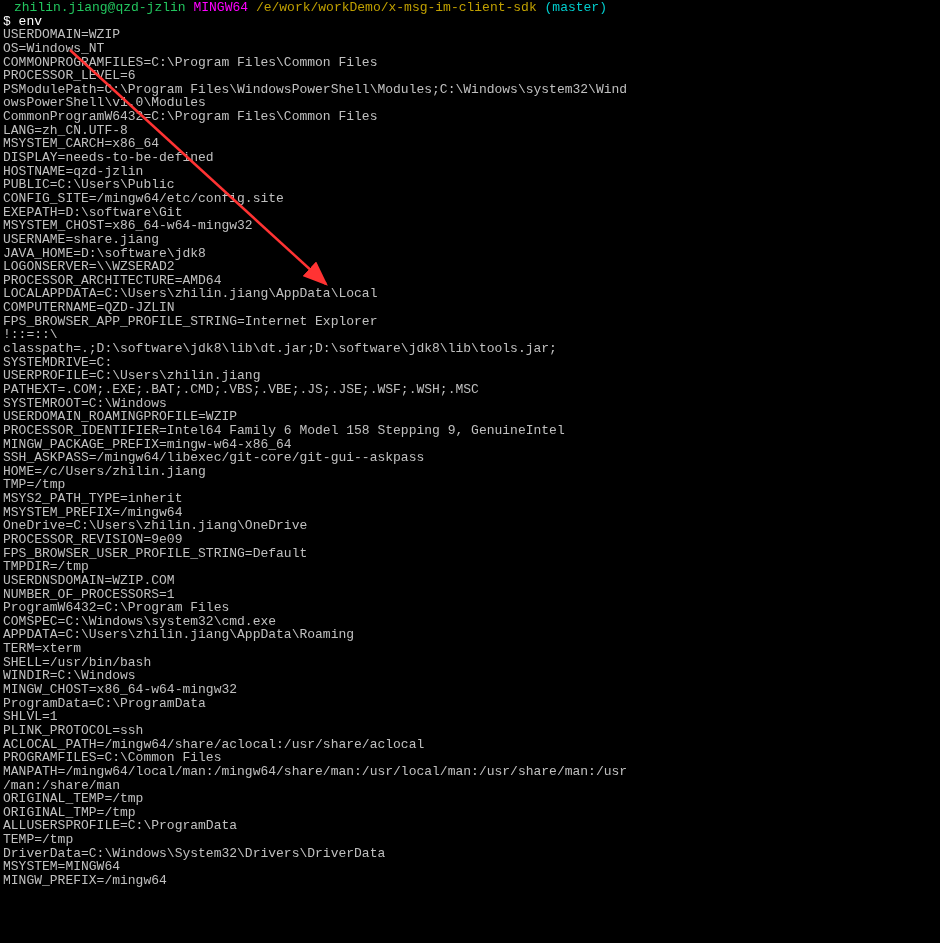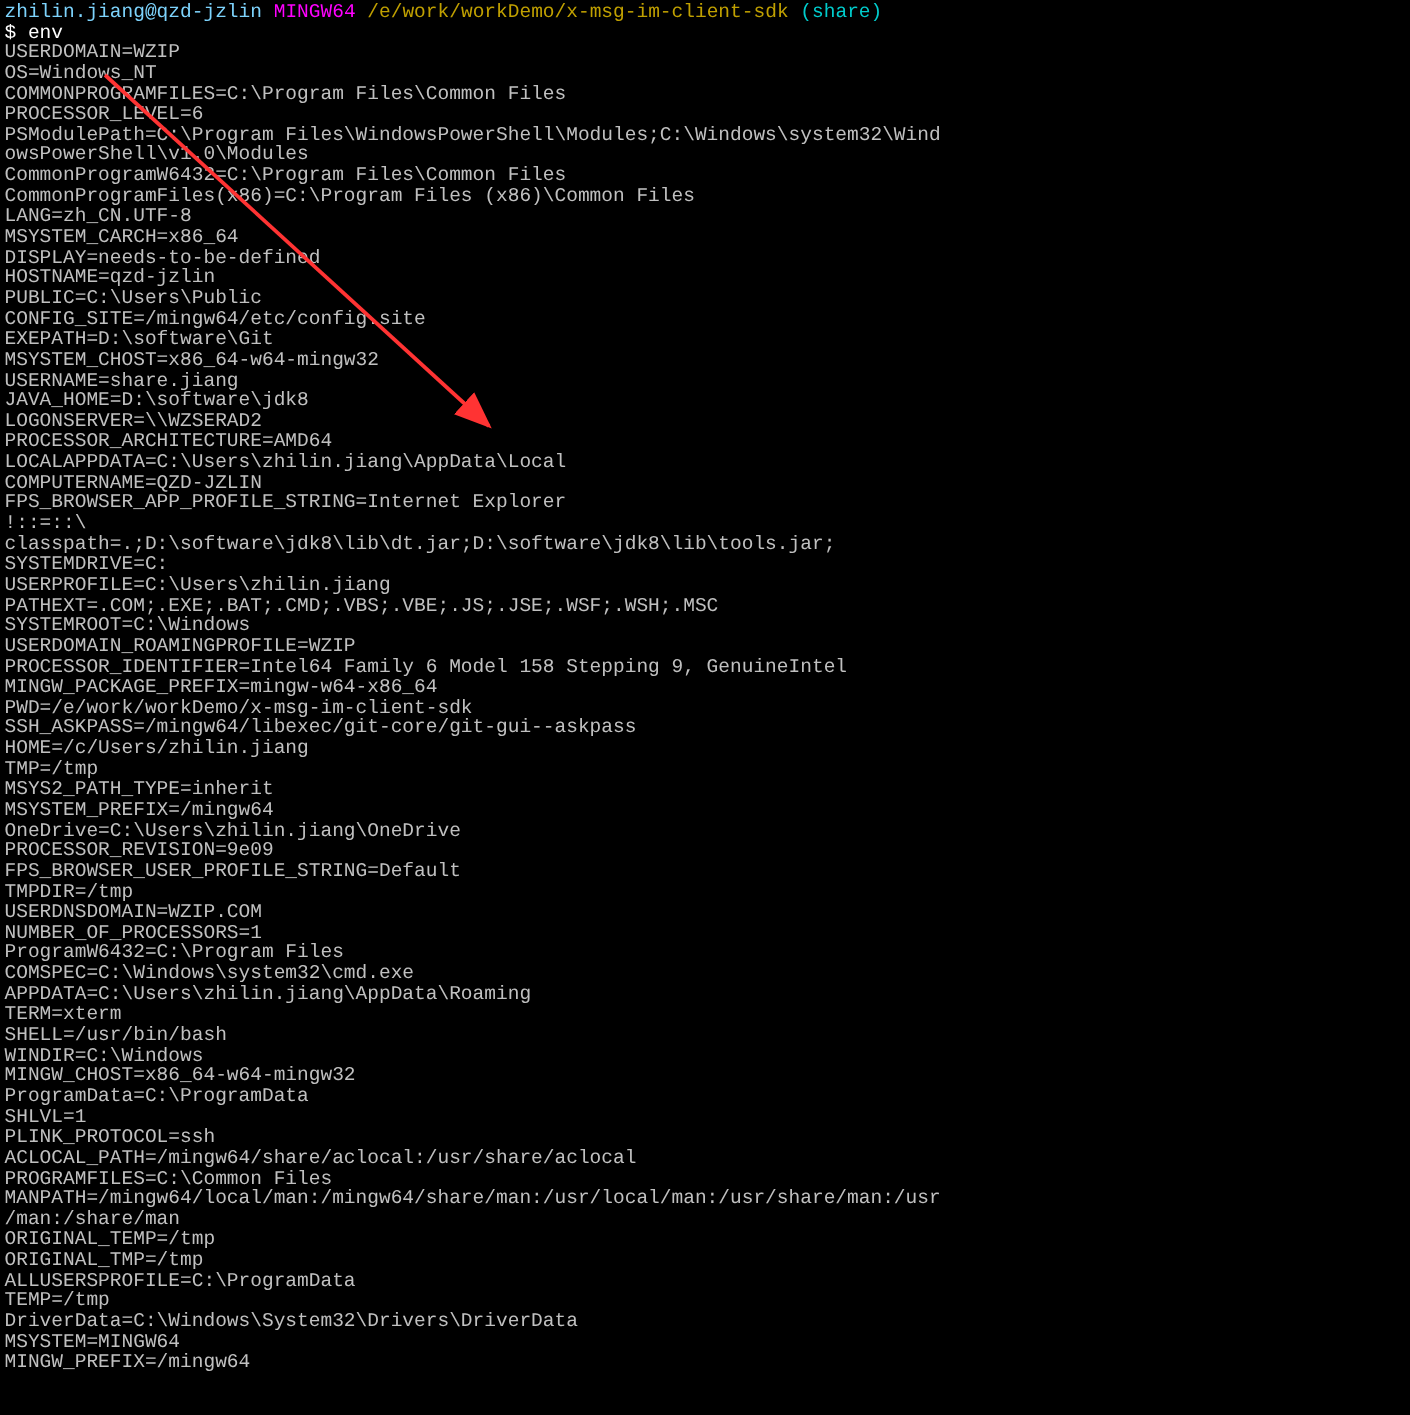--- a/index.html
+++ b/index.html
@@ -16,21 +16,22 @@
       width: 940px;
       height: 943px;
       overflow: hidden;
       padding: 1px 3px;
       position: relative;
     }
     .prompt-line {
       white-space: pre;
     }
     .user {
-      color: #7dd3fc;
+      color: #22c55e;
+      margin-left: 11px;
     }
     .mingw {
       color: #ff00ff;
     }
     .path {
       color: #c0a000;
       margin-top: 12px;
     }
     .branch {
       color: #00cccc;
@@ -45,31 +46,30 @@
     .arrow {
       position: absolute;
       top: 48px;
       left: 68px;
       pointer-events: none;
     }
   </style>
 </head>
 <body>
 
-<div class="prompt-line"><span class="user">zhilin.jiang@qzd-jzlin</span> <span class="mingw">MINGW64</span> <span class="path">/e/work/workDemo/x-msg-im-client-sdk</span> <span class="branch">(share)</span></div>
+<div class="prompt-line"><span class="user">zhilin.jiang@qzd-jzlin</span> <span class="mingw">MINGW64</span> <span class="path">/e/work/workDemo/x-msg-im-client-sdk</span> <span class="branch">(master)</span></div>
 <div class="prompt-line"><span class="white">$ </span><span class="white">env</span></div>
 <div id="output">
     <div class="output-line">USERDOMAIN=WZIP</div>
     <div class="output-line">OS=Windows_NT</div>
     <div class="output-line">COMMONPROGRAMFILES=C:\Program Files\Common Files</div>
     <div class="output-line">PROCESSOR_LEVEL=6</div>
     <div class="output-line">PSModulePath=C:\Program Files\WindowsPowerShell\Modules;C:\Windows\system32\Wind</div>
     <div class="output-line">owsPowerShell\v1.0\Modules</div>
     <div class="output-line">CommonProgramW6432=C:\Program Files\Common Files</div>
-    <div class="output-line">CommonProgramFiles(x86)=C:\Program Files (x86)\Common Files</div>
     <div class="output-line">LANG=zh_CN.UTF-8</div>
     <div class="output-line">MSYSTEM_CARCH=x86_64</div>
     <div class="output-line">DISPLAY=needs-to-be-defined</div>
     <div class="output-line">HOSTNAME=qzd-jzlin</div>
     <div class="output-line">PUBLIC=C:\Users\Public</div>
     <div class="output-line">CONFIG_SITE=/mingw64/etc/config.site</div>
     <div class="output-line">EXEPATH=D:\software\Git</div>
     <div class="output-line">MSYSTEM_CHOST=x86_64-w64-mingw32</div>
     <div class="output-line">USERNAME=share.jiang</div>
     <div class="output-line">JAVA_HOME=D:\software\jdk8</div>
@@ -80,21 +80,20 @@
     <div class="output-line">FPS_BROWSER_APP_PROFILE_STRING=Internet Explorer</div>
     <div class="output-line">!::=::\</div>
     <div class="output-line">classpath=.;D:\software\jdk8\lib\dt.jar;D:\software\jdk8\lib\tools.jar;</div>
     <div class="output-line">SYSTEMDRIVE=C:</div>
     <div class="output-line">USERPROFILE=C:\Users\zhilin.jiang</div>
     <div class="output-line">PATHEXT=.COM;.EXE;.BAT;.CMD;.VBS;.VBE;.JS;.JSE;.WSF;.WSH;.MSC</div>
     <div class="output-line">SYSTEMROOT=C:\Windows</div>
     <div class="output-line">USERDOMAIN_ROAMINGPROFILE=WZIP</div>
     <div class="output-line">PROCESSOR_IDENTIFIER=Intel64 Family 6 Model 158 Stepping 9, GenuineIntel</div>
     <div class="output-line">MINGW_PACKAGE_PREFIX=mingw-w64-x86_64</div>
-    <div class="output-line">PWD=/e/work/workDemo/x-msg-im-client-sdk</div>
     <div class="output-line">SSH_ASKPASS=/mingw64/libexec/git-core/git-gui--askpass</div>
     <div class="output-line">HOME=/c/Users/zhilin.jiang</div>
     <div class="output-line">TMP=/tmp</div>
     <div class="output-line">MSYS2_PATH_TYPE=inherit</div>
     <div class="output-line">MSYSTEM_PREFIX=/mingw64</div>
     <div class="output-line">OneDrive=C:\Users\zhilin.jiang\OneDrive</div>
     <div class="output-line">PROCESSOR_REVISION=9e09</div>
     <div class="output-line">FPS_BROWSER_USER_PROFILE_STRING=Default</div>
     <div class="output-line">TMPDIR=/tmp</div>
     <div class="output-line">USERDNSDOMAIN=WZIP.COM</div>

